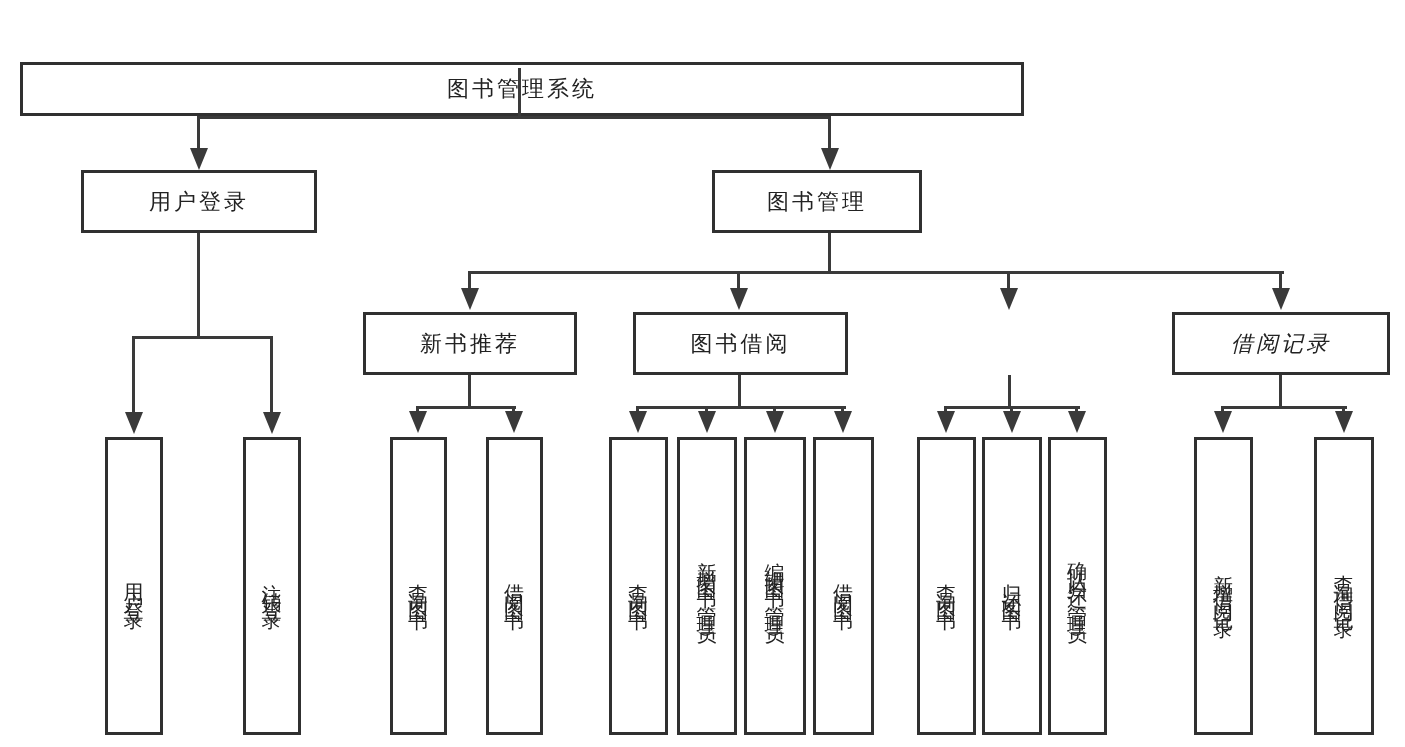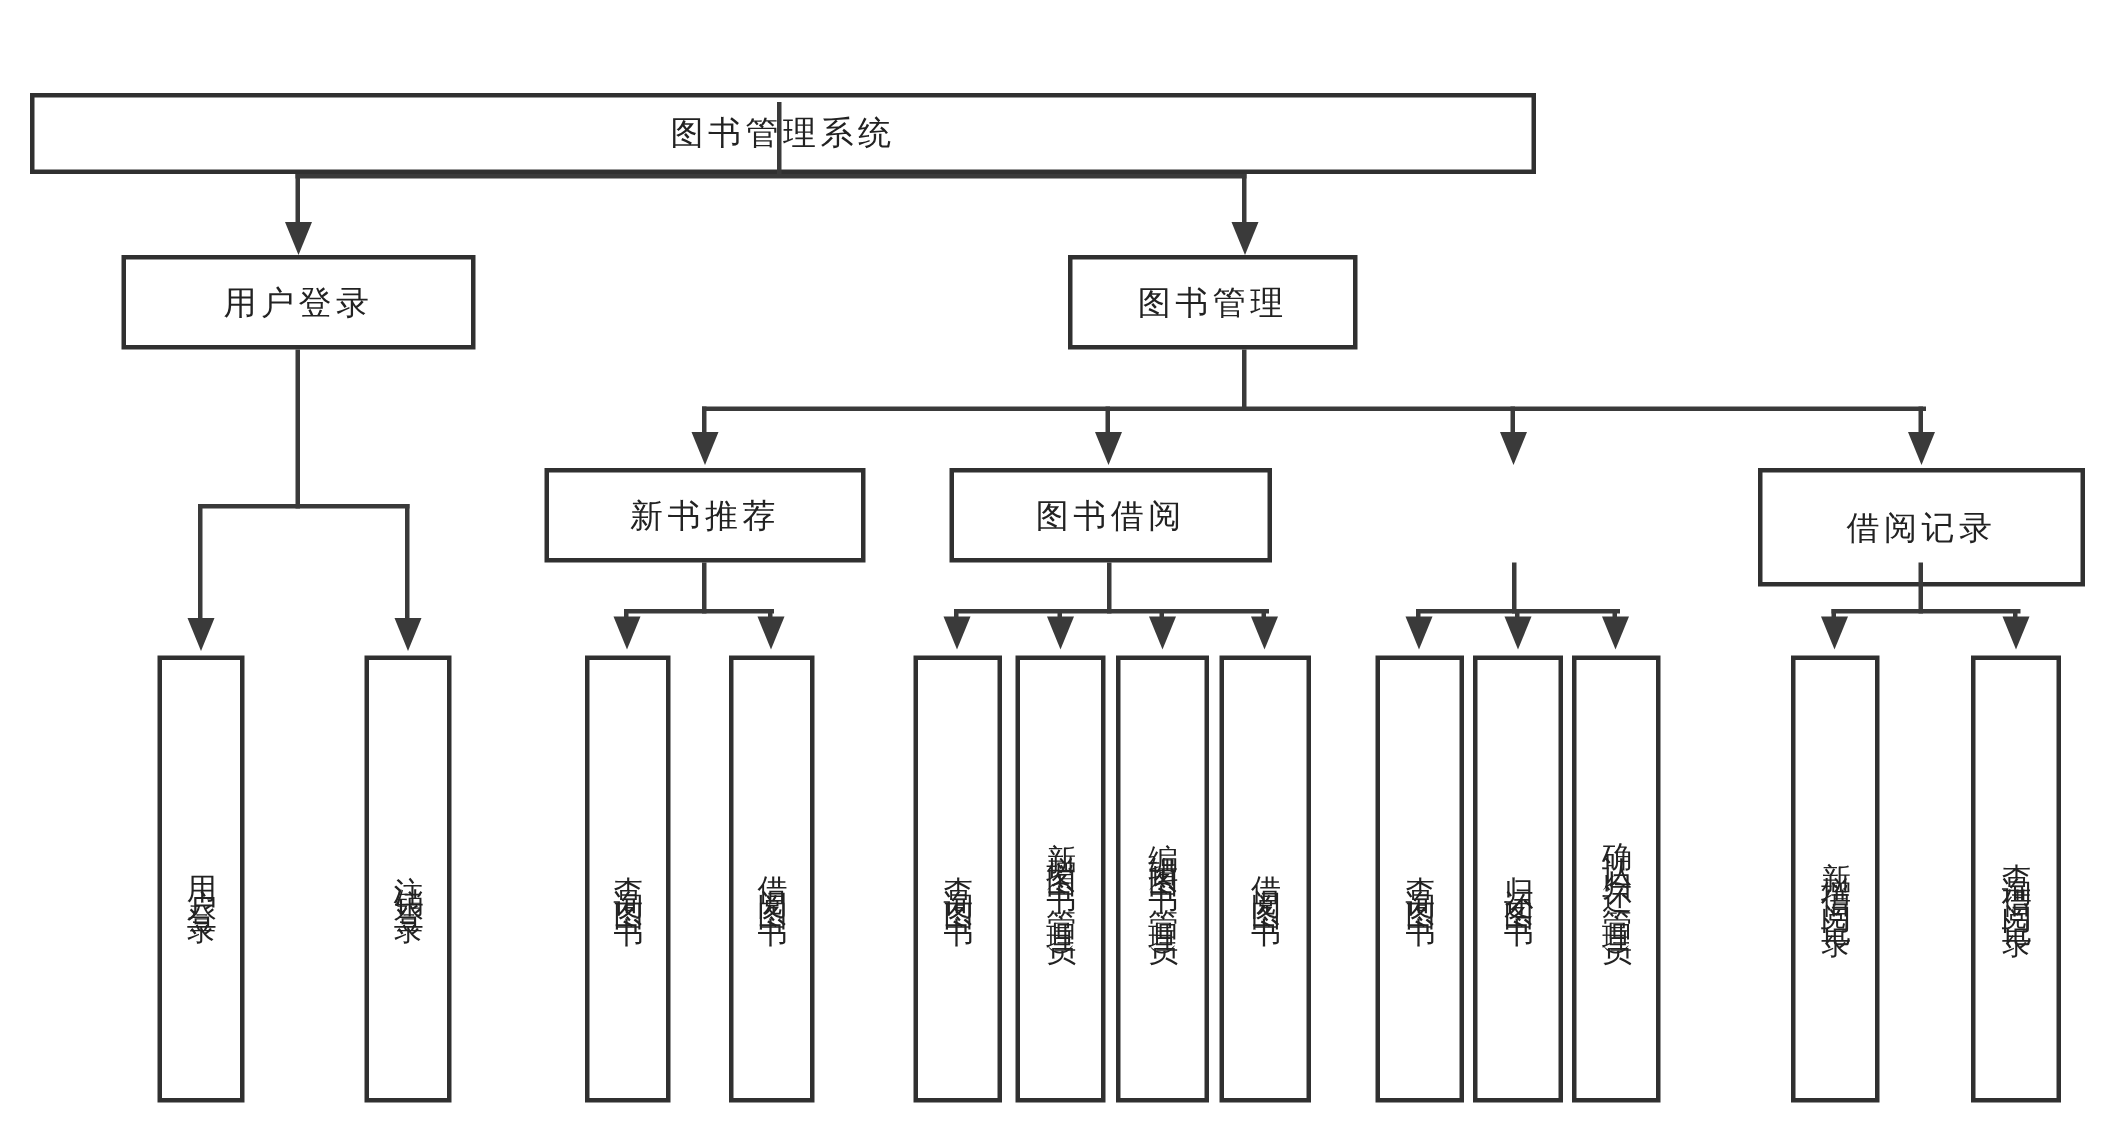--- a/index.html
+++ b/index.html
@@ -68,21 +68,21 @@
   <div class="vl" style="left:518px;top:68px;height:50px;"></div>
   <div class="hl" style="left:197px;top:116px;width:634px;"></div>
   <div class="vl" style="left:197px;top:116px;height:34px;"></div>
   <div class="arr" style="left:190px;top:148px;"></div>
   <div class="vl" style="left:828px;top:116px;height:34px;"></div>
   <div class="arr" style="left:821px;top:148px;"></div>
 
   <div class="box" style="left:81px;top:170px;width:236px;height:63px;">
     <span>用户登录</span>
   </div>
-  <div class="box" style="left:712px;top:170px;width:193px;height:63px;">
+  <div class="box" style="left:712px;top:170px;width:210px;height:63px;">
     <span>图书管理</span>
   </div>
 
   <div class="vl" style="left:197px;top:233px;height:106px;"></div>
   <div class="hl" style="left:132px;top:336px;width:141px;"></div>
   <div class="vl" style="left:132px;top:336px;height:78px;"></div>
   <div class="arr" style="left:125px;top:412px;"></div>
   <div class="vl" style="left:270px;top:336px;height:78px;"></div>
   <div class="arr" style="left:263px;top:412px;"></div>
 
@@ -96,21 +96,21 @@
   <div class="arr" style="left:1000px;top:288px;"></div>
   <div class="vl" style="left:1279px;top:271px;height:19px;"></div>
   <div class="arr" style="left:1272px;top:288px;"></div>
 
   <div class="box" style="left:633px;top:312px;width:215px;height:63px;">
     <span>图书借阅</span>
   </div>
   <div class="box" style="left:363px;top:312px;width:214px;height:63px;">
     <span>新书推荐</span>
   </div>
-  <div class="box" style="left:1172px;top:312px;width:218px;height:79px;">
+  <div class="box" style="left:1172px;top:312px;width:218px;height:63px;font-style:italic;">
     <span>借阅记录</span>
   </div>
 
   <div class="vl" style="left:468px;top:375px;height:34px;"></div>
   <div class="hl" style="left:416px;top:406px;width:100px;"></div>
   <div class="vl" style="left:416px;top:406px;height:8px;"></div>
   <div class="arr" style="left:409px;top:411px;"></div>
   <div class="vl" style="left:512px;top:406px;height:8px;"></div>
   <div class="arr" style="left:505px;top:411px;"></div>
 

